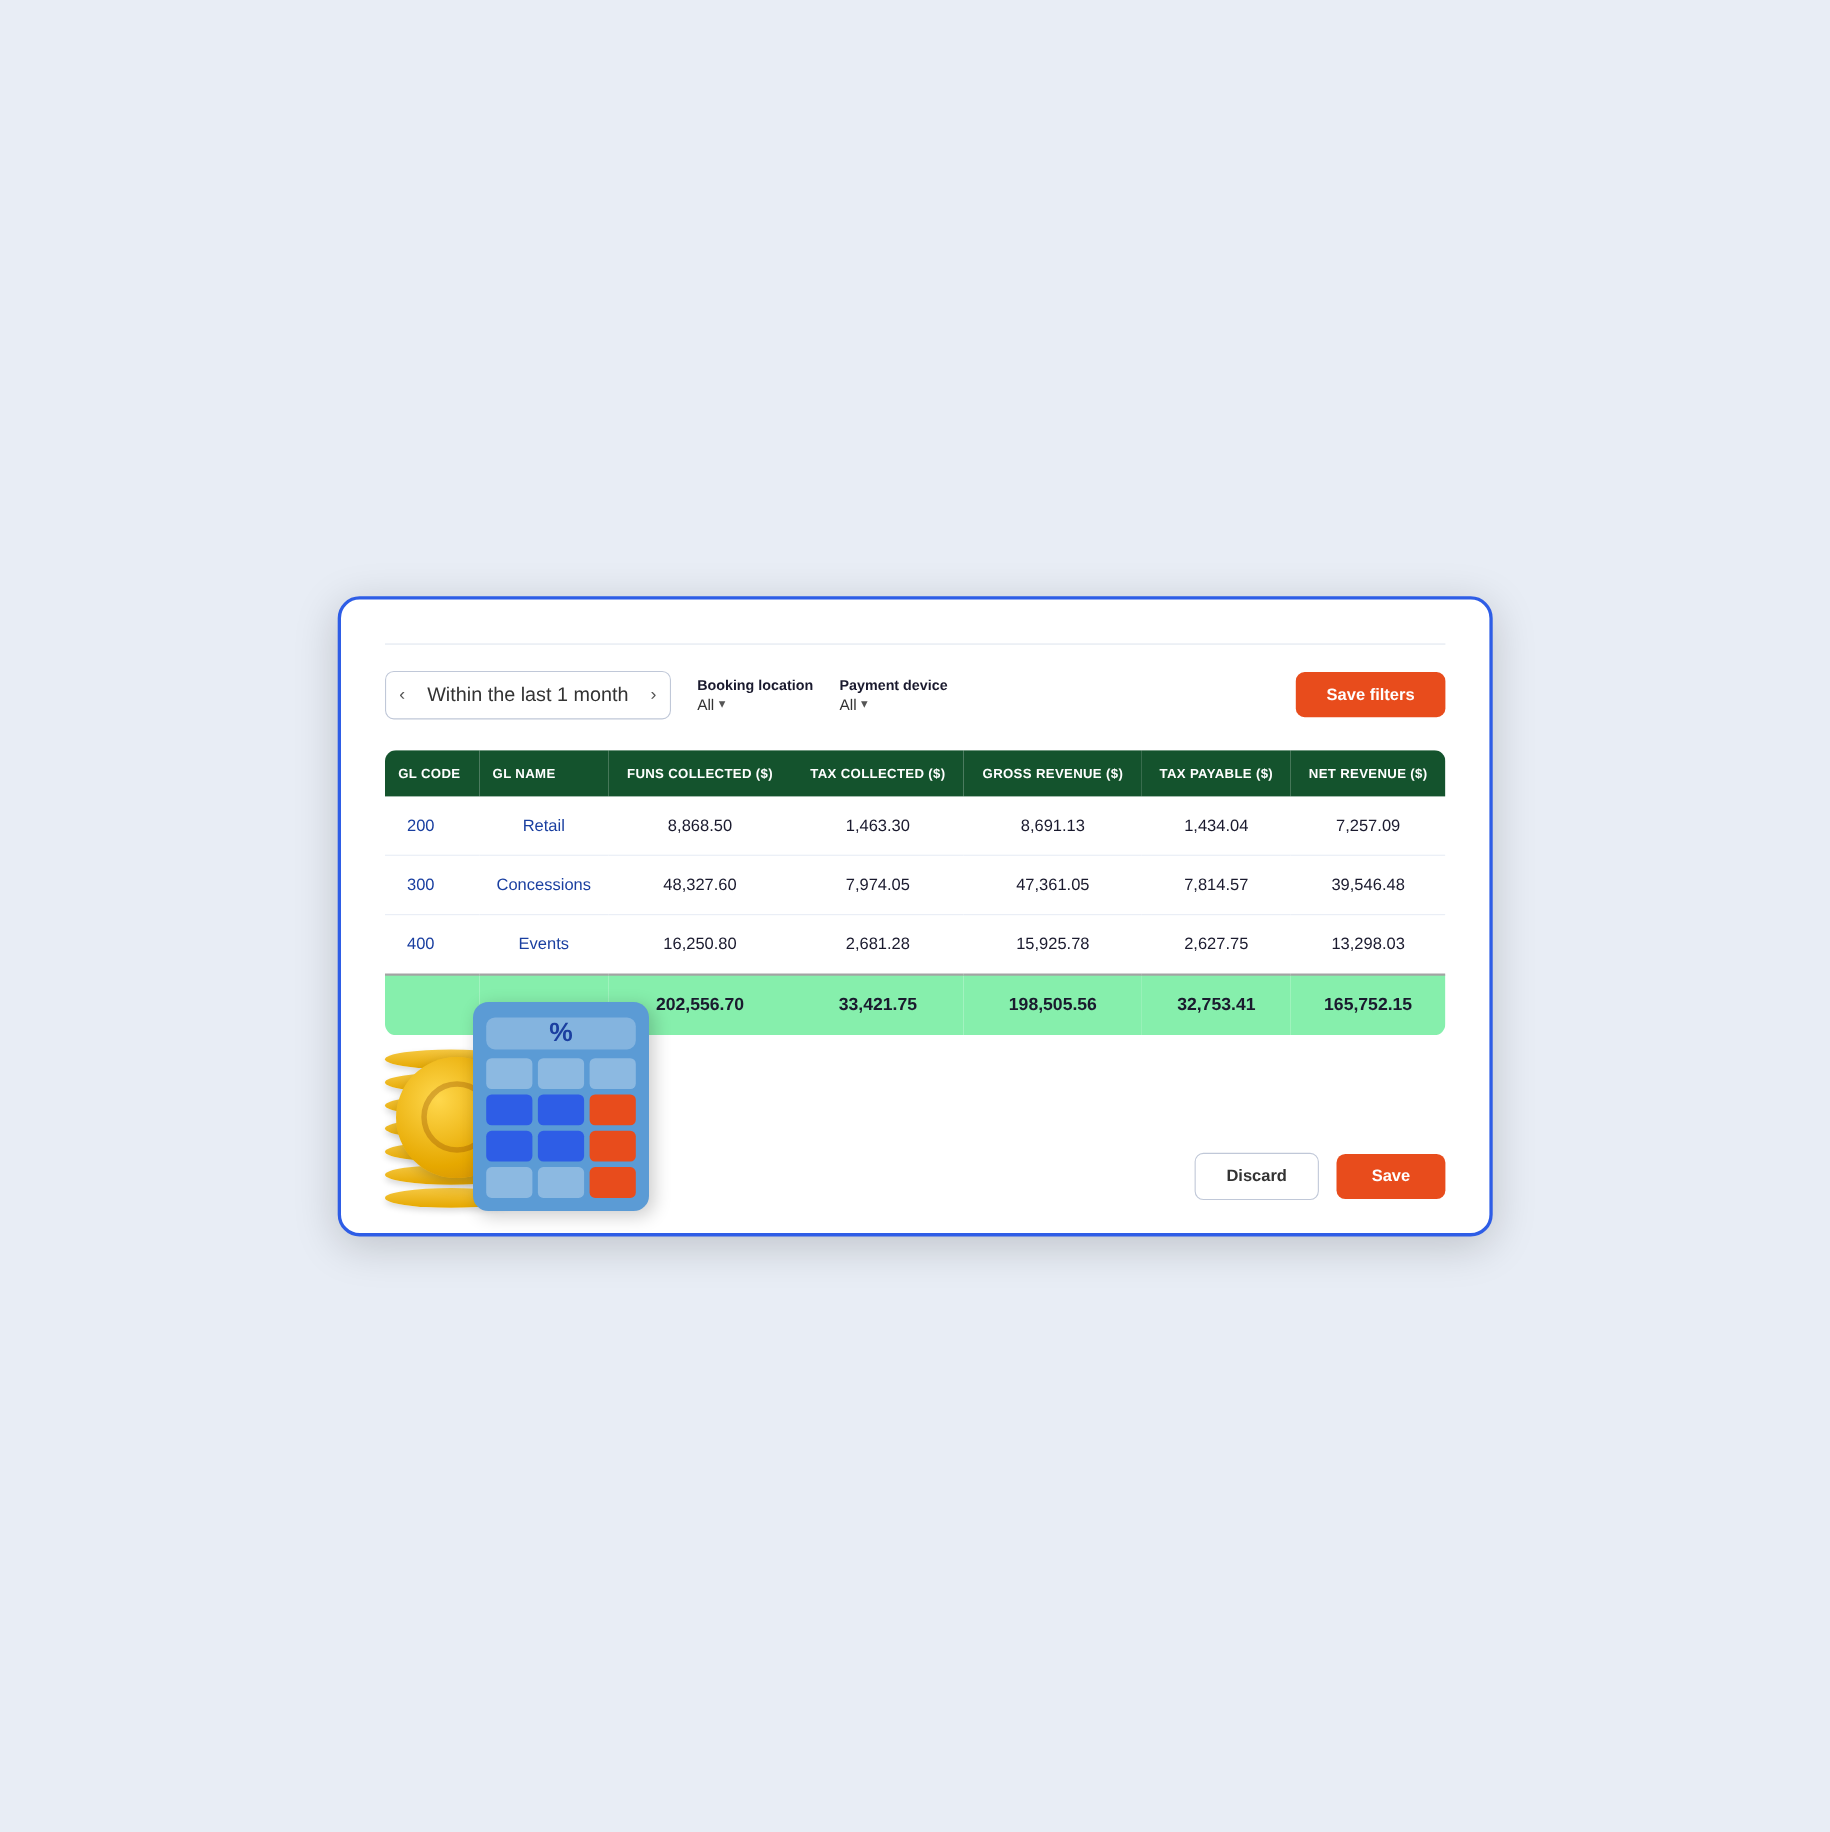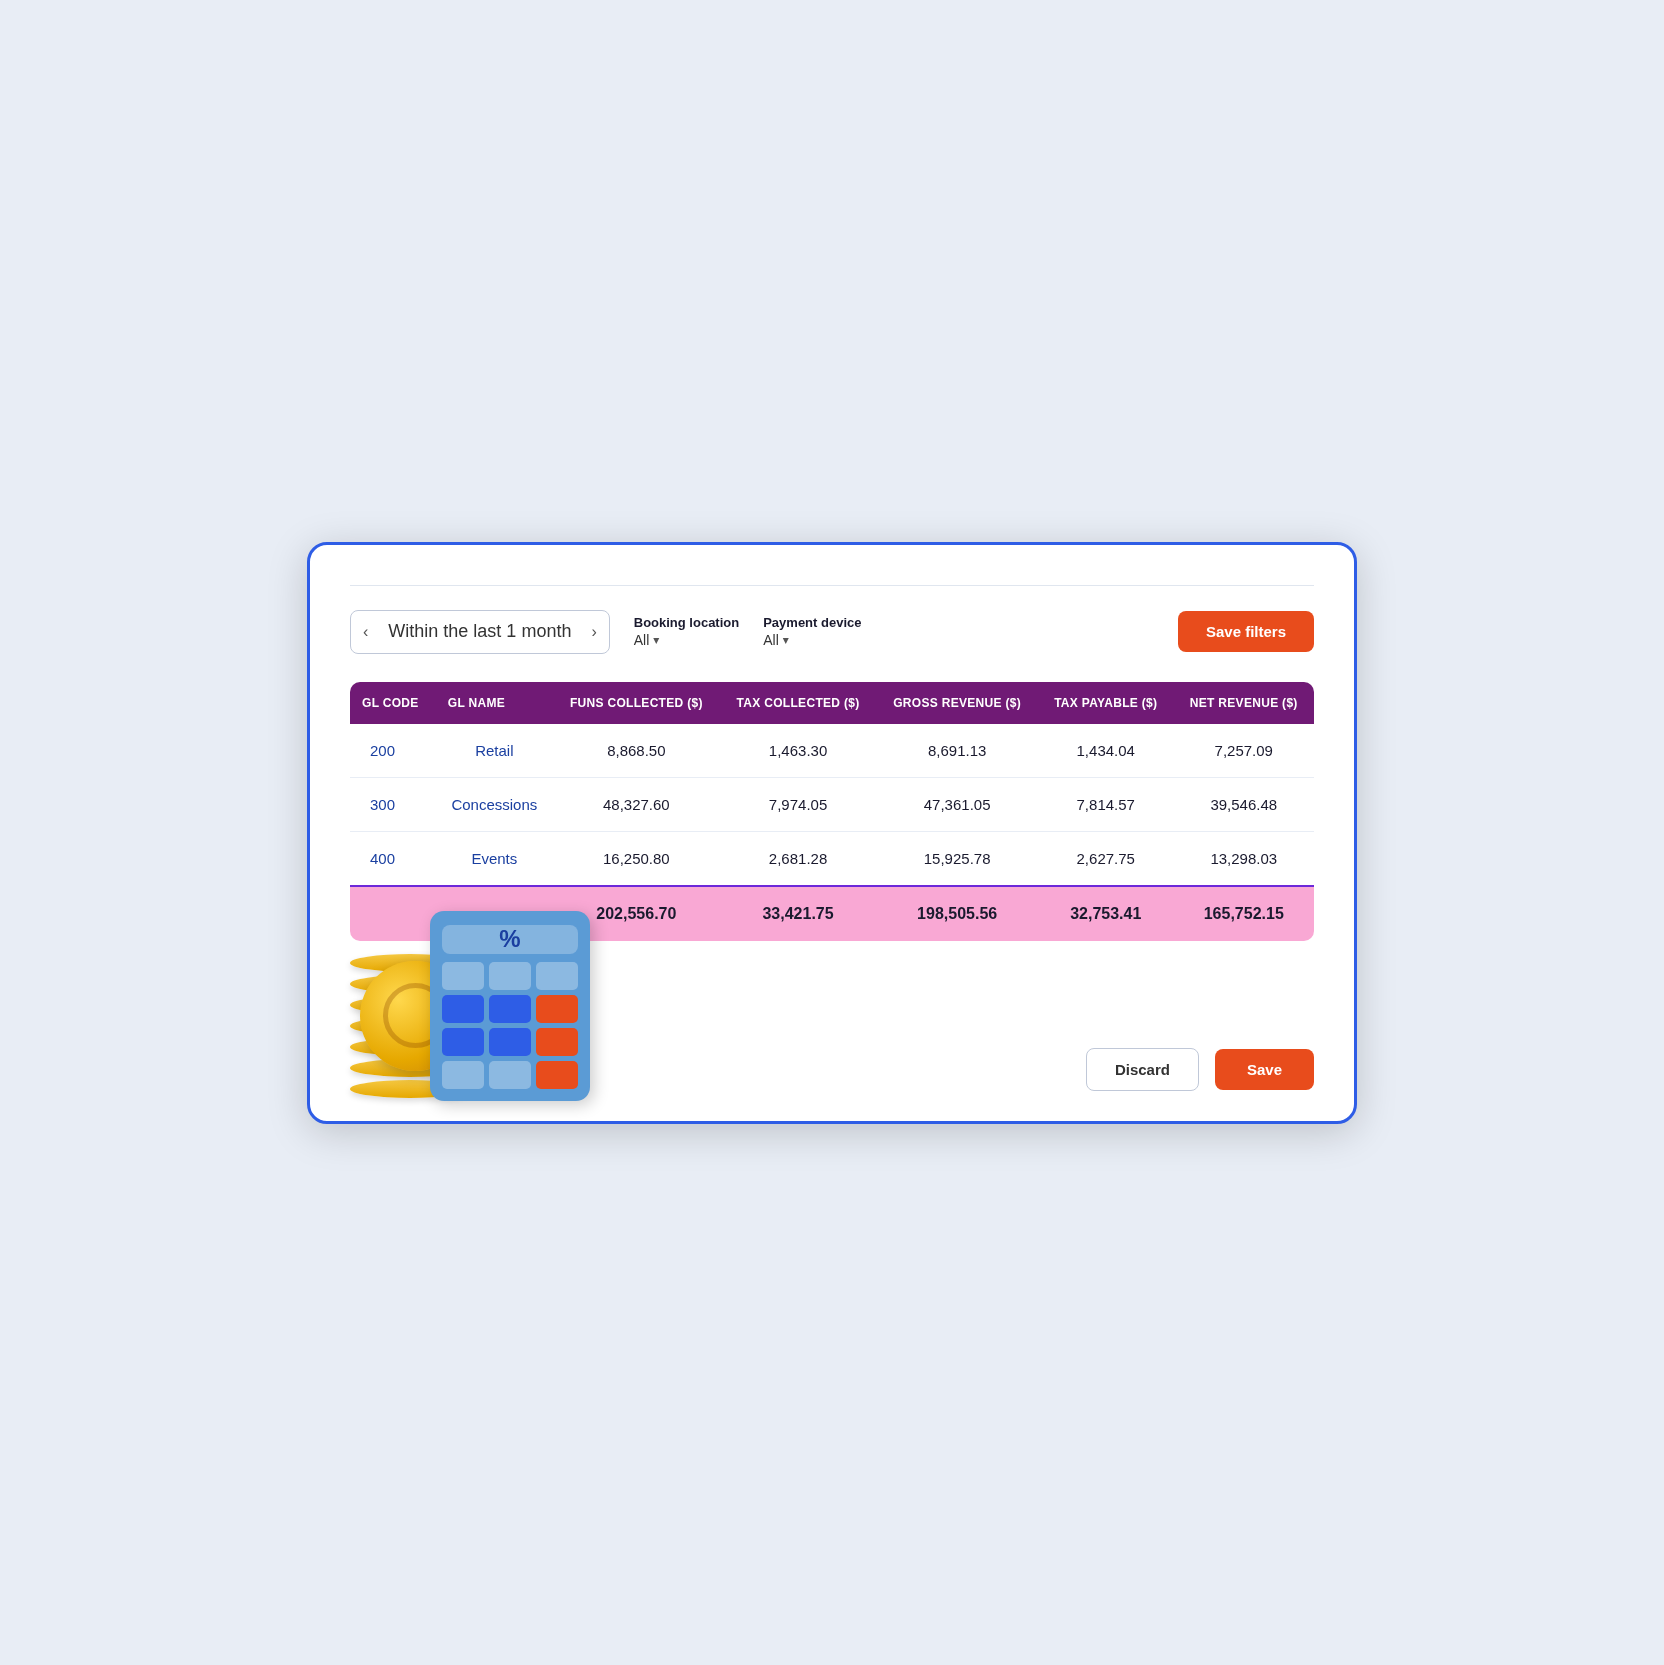--- a/index.html
+++ b/index.html
@@ -142,21 +142,21 @@
     .table-container {
       border-radius: 10px;
       overflow: hidden;
       margin-bottom: 0;
     }
     table {
       width: 100%;
       border-collapse: collapse;
     }
     thead tr {
-      background: #701a75;
+      background: #14532d;
     }
     thead th {
       color: #fff;
       font-size: 12px;
       font-weight: 700;
       padding: 14px 12px;
       text-align: center;
       text-transform: uppercase;
       letter-spacing: 0.3px;
     }
@@ -179,22 +179,22 @@
       text-align: left;
       padding-left: 20px;
       font-weight: 500;
       color: #1a3fa0;
     }
     tbody td:nth-child(2) {
       text-align: center;
       color: #1a3fa0;
     }
     .totals-row {
-      border-top: 2px solid #6d28d9;
-      background: #f9a8d4;
+      border-top: 2px solid #a3a3a3;
+      background: #86efac;
     }
     .totals-row td {
       font-weight: 700;
       color: #1a1a2e;
       padding: 18px 12px;
       text-align: center;
     }
     .totals-row td:first-child, .totals-row td:nth-child(2) {
       text-align: left;
     }

